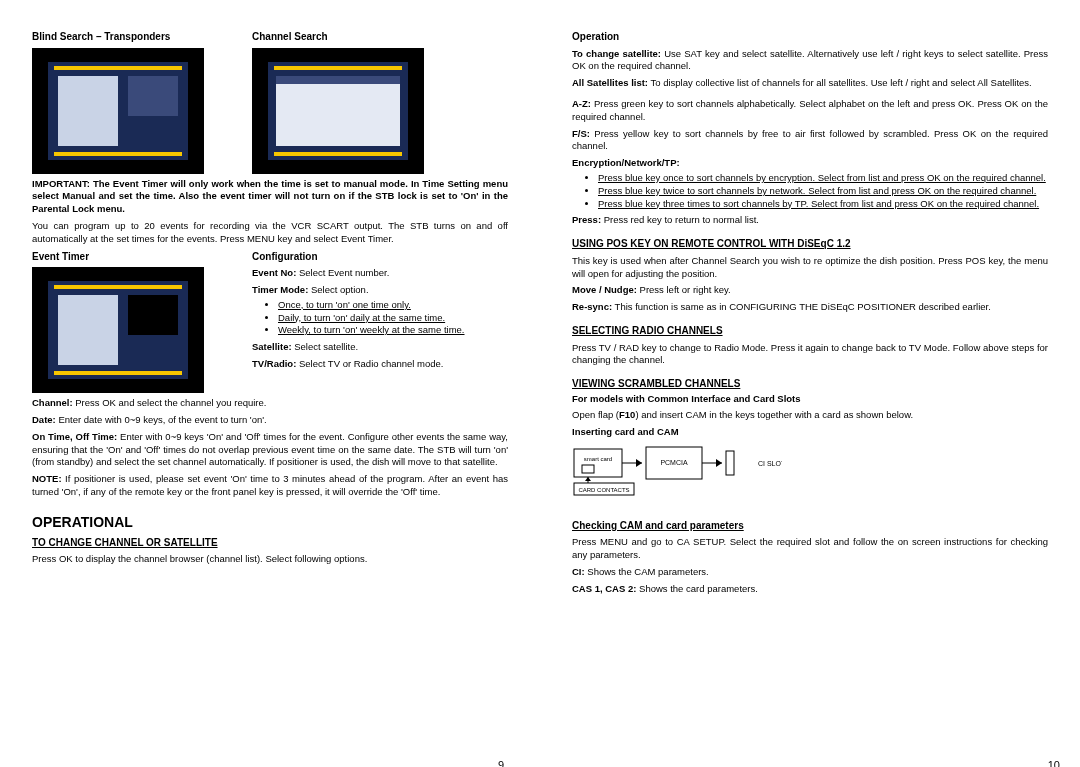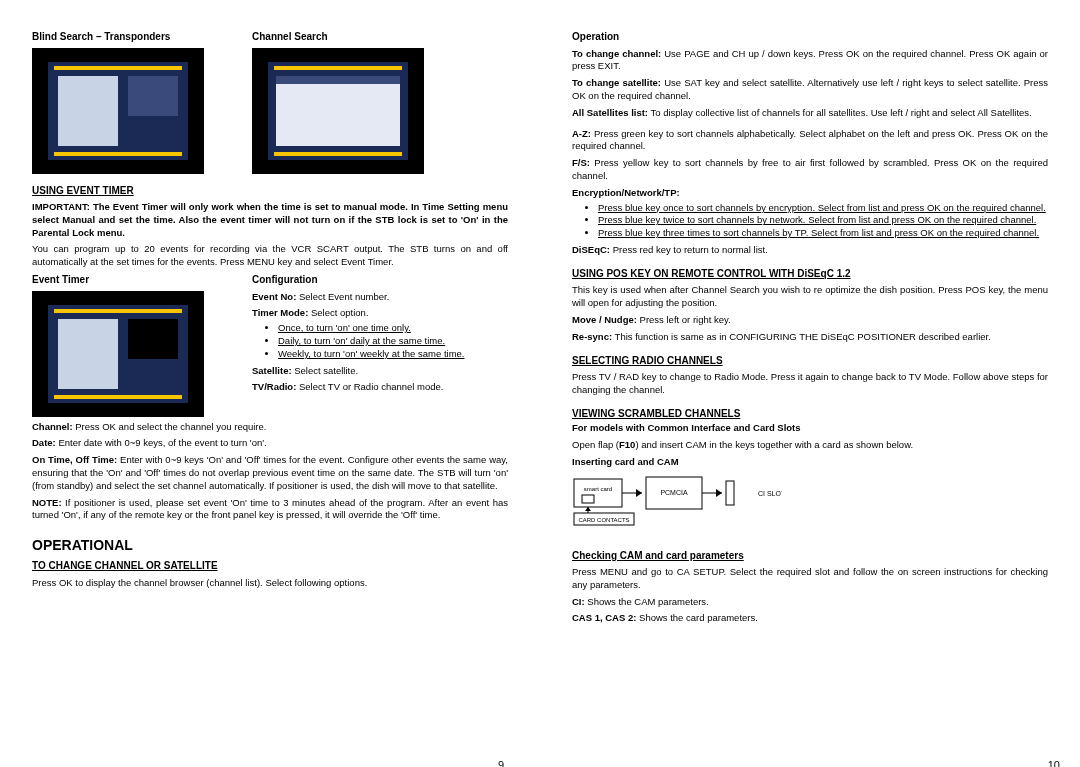--- a/index.html
+++ b/index.html
@@ -79,21 +79,20 @@
               <div class="topbar"></div>
               <div class="chanlist">
                 <div class="hdr"></div>
               </div>
               <div class="botbar"></div>
             </div>
         </div>
       </div>
     </div>
 
-    <span class="section-title">USING EVENT TIMER</span>
     <p><b>IMPORTANT: The Event Timer will only work when the time is set to manual mode. In Time Setting menu select Manual and set the time. Also the event timer will not turn on if the STB lock is set to 'On' in the Parental Lock menu.</b></p>
     <p>You can program up to 20 events for recording via the VCR SCART output. The STB turns on and off automatically at the set times for the events. Press MENU key and select Event Timer.</p>
 
     <div class="row">
       <div style="width:190px">
         <h3>Event Timer</h3>
         <div class="thumb">
           <div class="thumb-inner">
               <div class="topbar"></div>
               <div class="listpanel"></div>
@@ -125,35 +124,34 @@
     <span class="section-title" style="margin-top:4px">TO CHANGE CHANNEL OR SATELLITE</span>
     <p>Press OK to display the channel browser (channel list). Select following options.</p>
 
     <div class="page-num page-num-left">9</div>
   </div>
 
   <div class="col">
     <div class="row">
       <div style="flex:1">
         <h3>Operation</h3>
-        <p><b>To change channel:</b><span> Use PAGE and CH up / down keys. Press OK on the required channel. Press OK again or press EXIT.</span></p>
         <p><b>To change satellite:</b><span> Use SAT key and select satellite. Alternatively use left / right keys to select satellite. Press OK on the required channel.</span></p>
         <p><b>All Satellites list:</b><span> To display collective list of channels for all satellites. Use left / right and select All Satellites.</span></p>
       </div>
     </div>
 
     <p><b>A-Z:</b><span> Press green key to sort channels alphabetically. Select alphabet on the left and press OK.  Press OK on the required channel.</span></p>
     <p><b>F/S:</b><span> Press yellow key to sort channels by free to air first followed by scrambled. Press OK on the required channel.</span></p>
     <p style="margin-bottom:0"><b>Encryption/Network/TP:</b></p>
     <ul>
       <li>Press blue key once to sort channels by encryption. Select from list and press OK on the required channel.</li>
       <li>Press blue key twice to sort channels by network. Select from list and press OK on the required channel.</li>
       <li>Press blue key three times to sort channels by TP. Select from list and press OK on the required channel.</li>
     </ul>
-    <p><b>DiSEqC:</b><span> Press red key to return to normal list.</span></p>
+    <p><b>Press:</b><span> Press red key to return to normal list.</span></p>
 
     <span class="section-title">USING POS KEY ON REMOTE CONTROL WITH DiSEqC 1.2</span>
     <p>This key is used when after Channel Search you wish to re optimize the dish position. Press POS key, the menu will open for adjusting the position.</p>
     <p><b>Move / Nudge:</b><span>  Press left or right key.</span></p>
     <p><b>Re-sync:</b><span> This function is same as in CONFIGURING THE DiSEqC  POSITIONER described earlier.</span></p>
 
     <span class="section-title">SELECTING RADIO CHANNELS</span>
     <p>Press TV / RAD key to change to Radio Mode. Press it again to change back to TV Mode. Follow above steps for changing the channel.</p>
 
     <span class="section-title">VIEWING SCRAMBLED CHANNELS</span>

